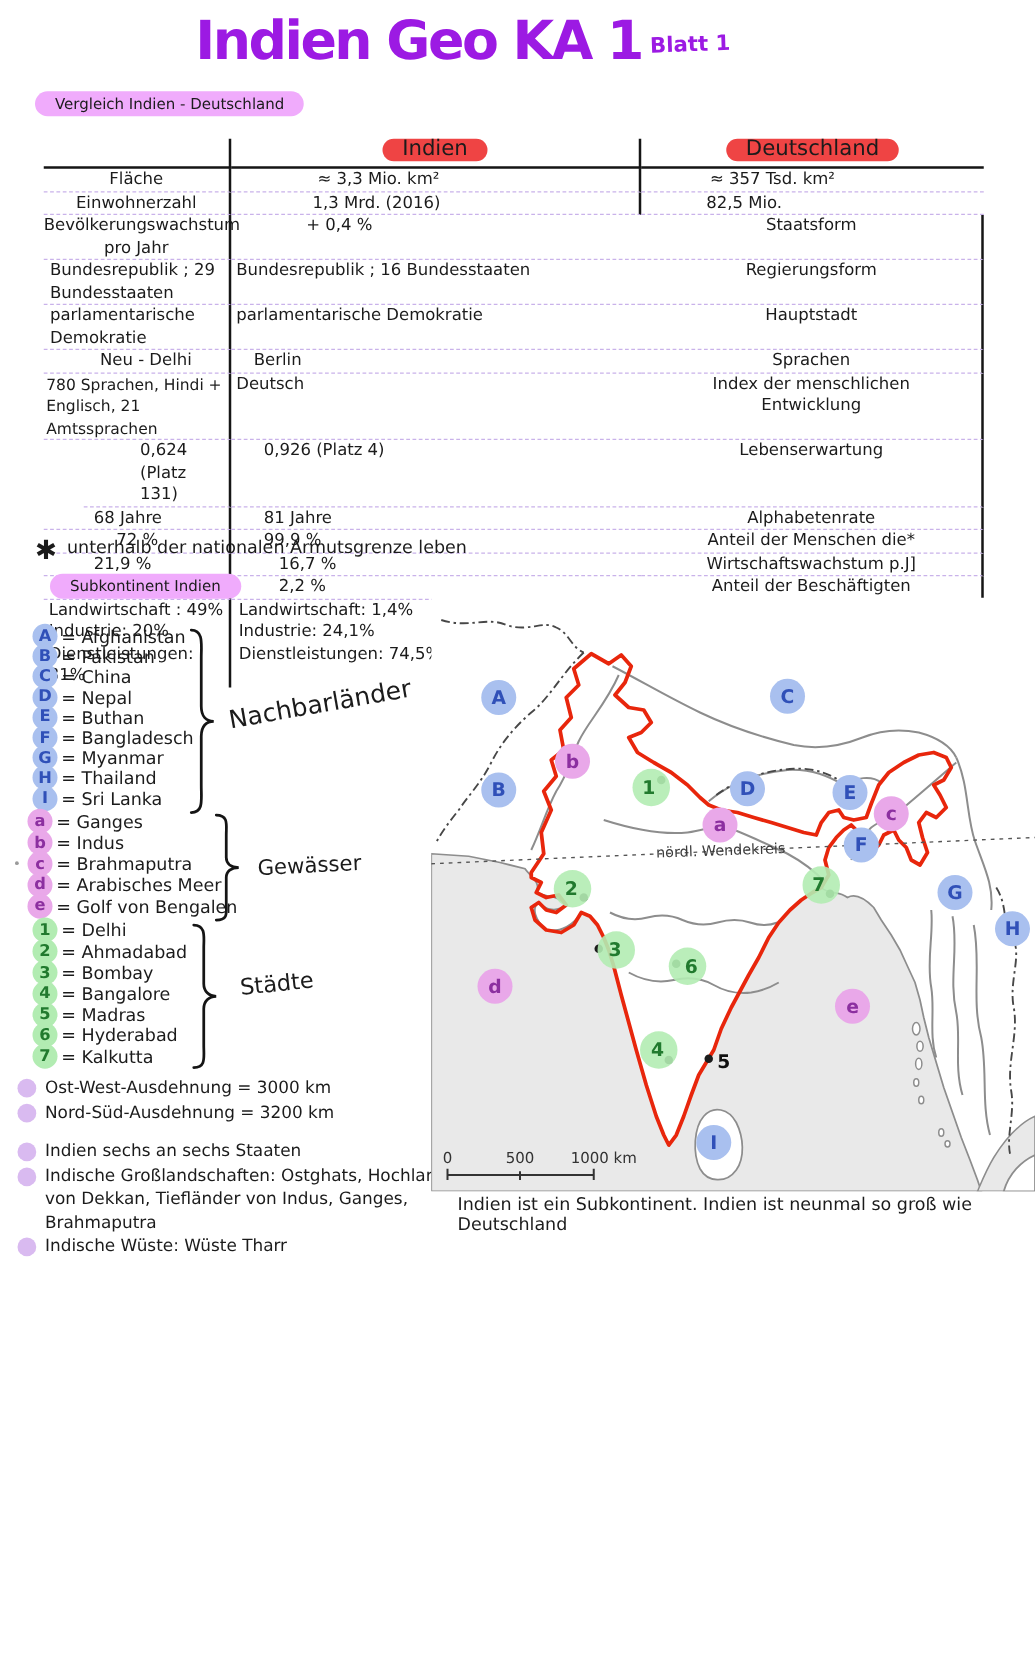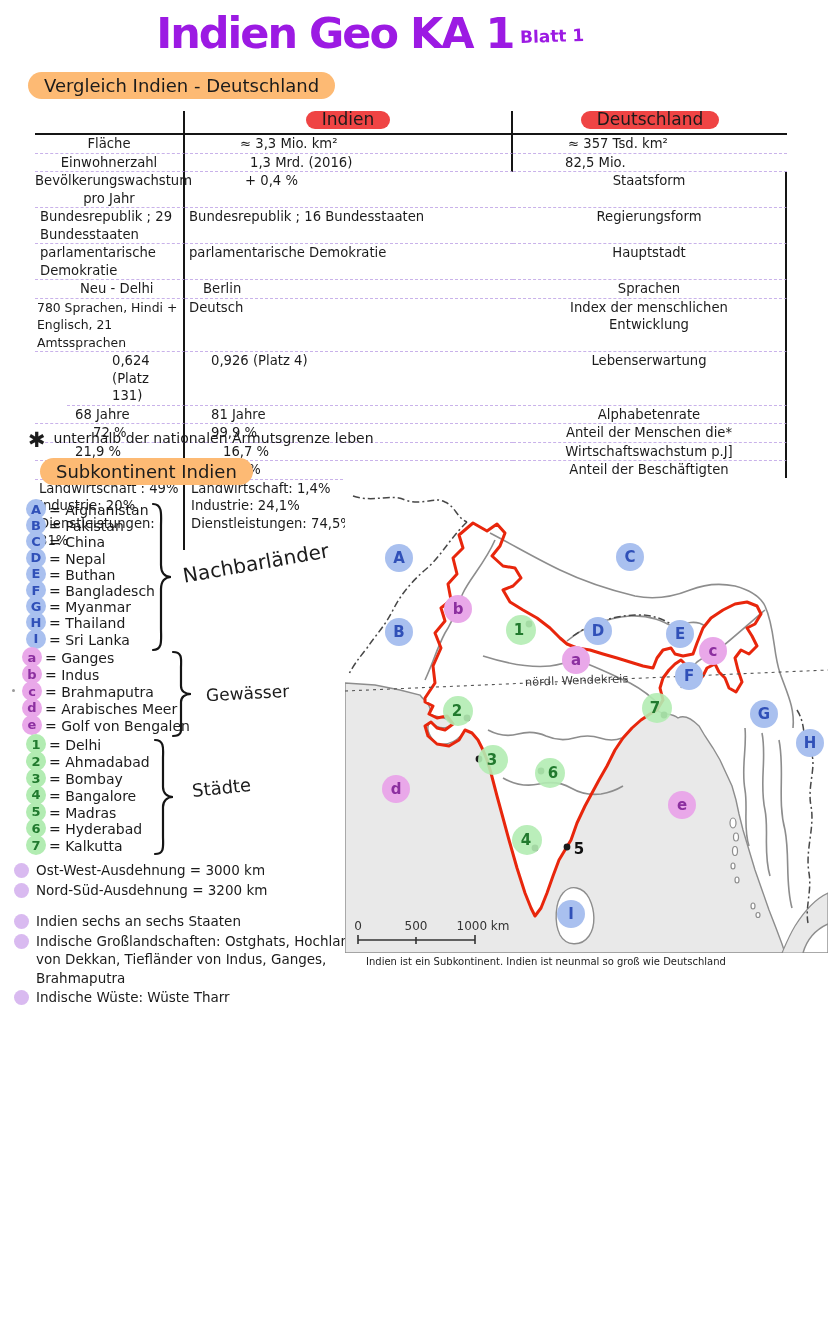--- a/index.html
+++ b/index.html
@@ -5,21 +5,21 @@
   html,body{margin:0;padding:0;background:#ffffff;}
   body{width:828px;height:1324px;position:relative;font-family:"DejaVu Sans",sans-serif;color:#1b1b1b;overflow:hidden;}
   .abs{position:absolute;}
   .pre{white-space:pre-line;}
 
   
   .title{left:150px;top:8px;width:440px;text-align:center;font-size:43px;font-weight:800;color:#9c1ae3;letter-spacing:-2px;}
   .title .suffix{font-size:17px;font-weight:700;letter-spacing:0;margin-left:6px;display:inline-block;transform:translateY(-6px) rotate(-2deg);}
 
   
-  .pill{background:#fdba74;border-radius:14px;padding:3px 16px;font-size:18px;font-weight:500;display:inline-block;}
+  .pill{background:#f0abfc;border-radius:14px;padding:3px 16px;font-size:12px;font-weight:500;display:inline-block;}
 
   
   .tbl{left:35px;top:111px;width:752px;display:grid;grid-template-columns:150px 328px 274px;font-size:13.2px;line-height:17.5px;}
   .tbl .cell{padding:0;}
   .hdr{border-bottom:2px solid #151515;text-align:center;padding-bottom:2px;height:22px;}
   .vline{border-right:2px solid #151515;}
   .hpill{background:#ef4444;border-radius:11px;padding:0 16px;font-size:17px;display:inline-block;}
   .lbl{text-align:center;}
   .rowb{border-bottom:1.5px dashed #c9b2ea;}
   .val{padding-right:2px;}
@@ -40,41 +40,41 @@
 
   
   .note{display:flex;align-items:flex-start;margin-bottom:1px;}
   .note .bdot{width:15px;height:15px;border-radius:50%;background:#d9baf0;flex:none;margin-right:7px;margin-top:2px;}
   .note .ntext{font-size:13.5px;line-height:18.5px;}
 
   
   .mapwrap{left:345px;top:478px;width:483px;height:475px;}
   svg text{font-family:"DejaVu Sans",sans-serif;}
   .mlet{font-size:15px;font-weight:700;text-anchor:middle;}
-  .caption{left:366px;top:956px;width:460px;font-size:10px;}
+  .caption{left:366px;top:956px;width:460px;font-size:14px;}
   .straydot{left:12px;top:689px;width:3px;height:3px;border-radius:50%;background:#9a9a9a;}
 </style>
 </head>
 <body>
 
 <div class="abs title">
   <span>Indien Geo KA 1</span><span class="suffix">Blatt 1</span>
 </div>
 
 <div class="abs" style="left:28px;top:72px;">
   <span class="pill">Vergleich Indien - Deutschland</span>
 </div>
 
 <div class="abs tbl">
   <div class="cell hdr vline"></div>
   <div class="cell hdr vline"><span class="hpill">Indien</span></div>
   <div class="cell hdr"><span class="hpill">Deutschland</span></div>
 
   <div class="cell lbl vline rowb pre">Fläche</div>
-  <div class="cell val vline rowb pre" style="padding-left:55px;">≈ 3,3 Mio. km²</div>
+  <div class="cell val vline rowb pre" style="padding-left:69px;">≈ 3,3 Mio. km²</div>
   <div class="cell val rowb pre" style="padding-left:55px;">≈ 357 Tsd. km²</div>
 
   <div class="cell lbl vline rowb pre">Einwohnerzahl</div>
   <div class="cell val vline rowb pre" style="padding-left:65px;">1,3 Mrd.  (2016)</div>
   <div class="cell val rowb pre" style="padding-left:52px;">82,5 Mio.</div>
 
   <div class="cell lbl vline rowb pre">Bevölkerungswachstum
 pro Jahr</div>
   <div class="cell val rowb pre" style="padding-left:60px;">+ 0,4 %</div>
 

